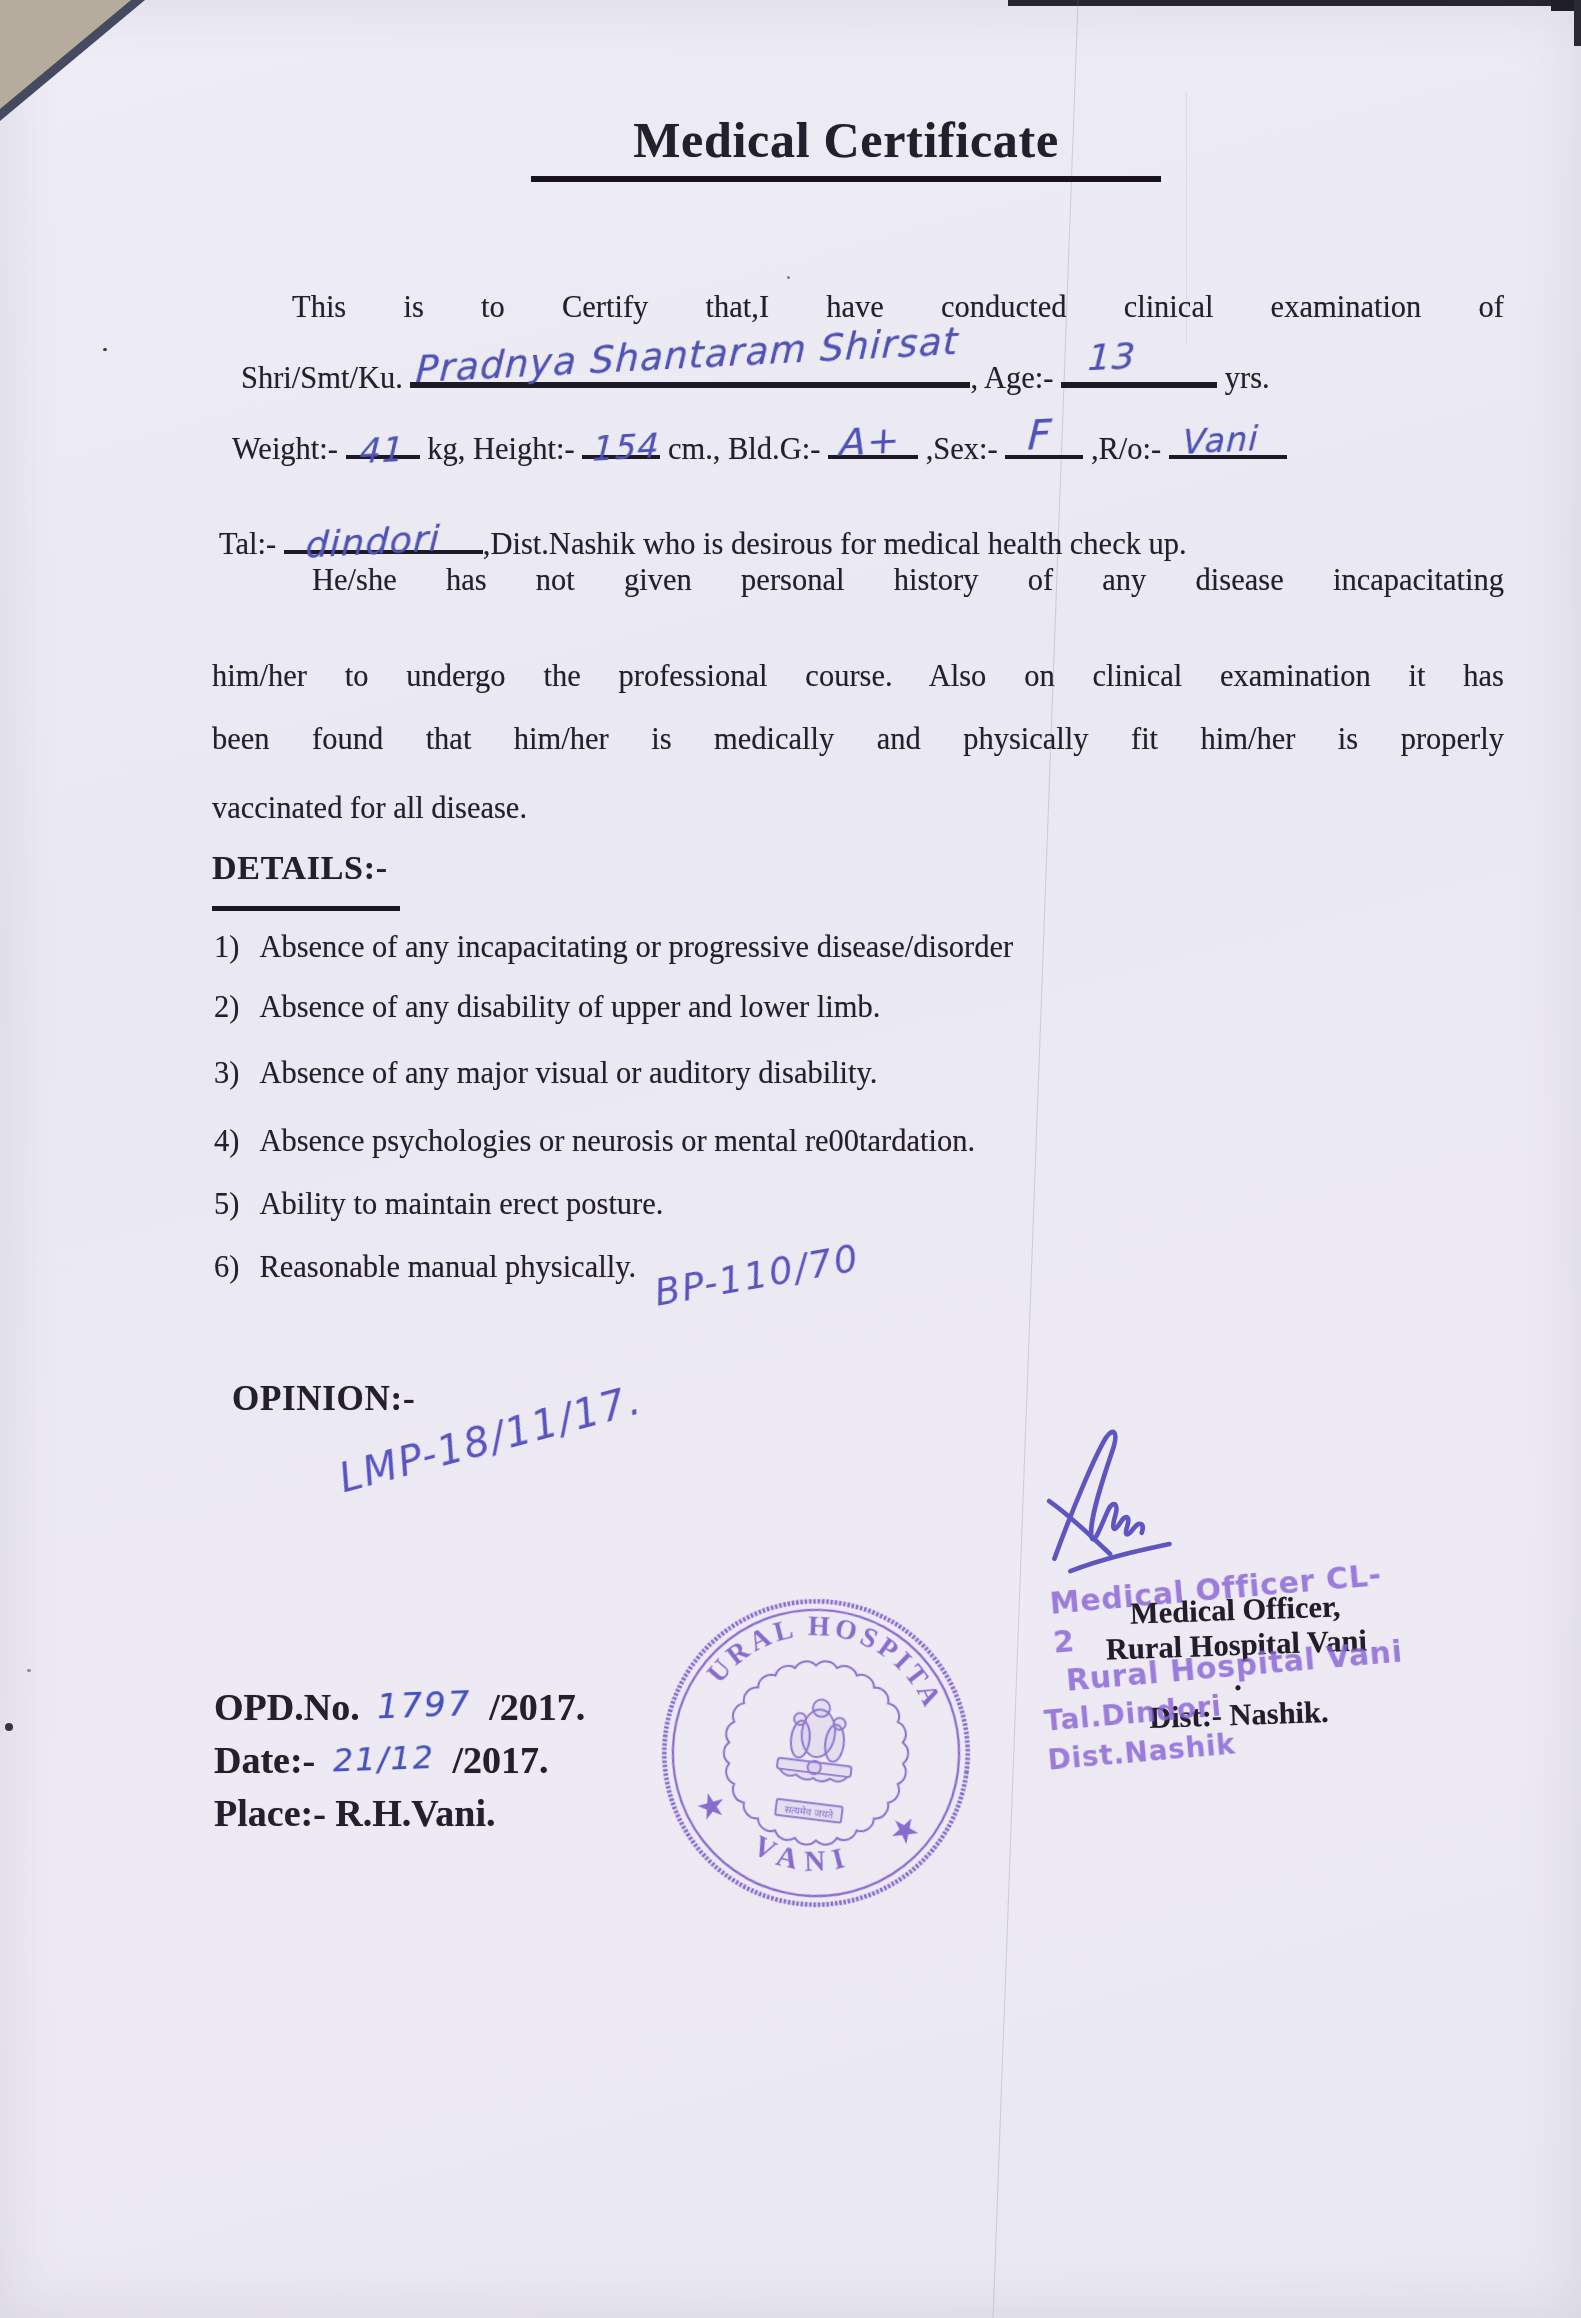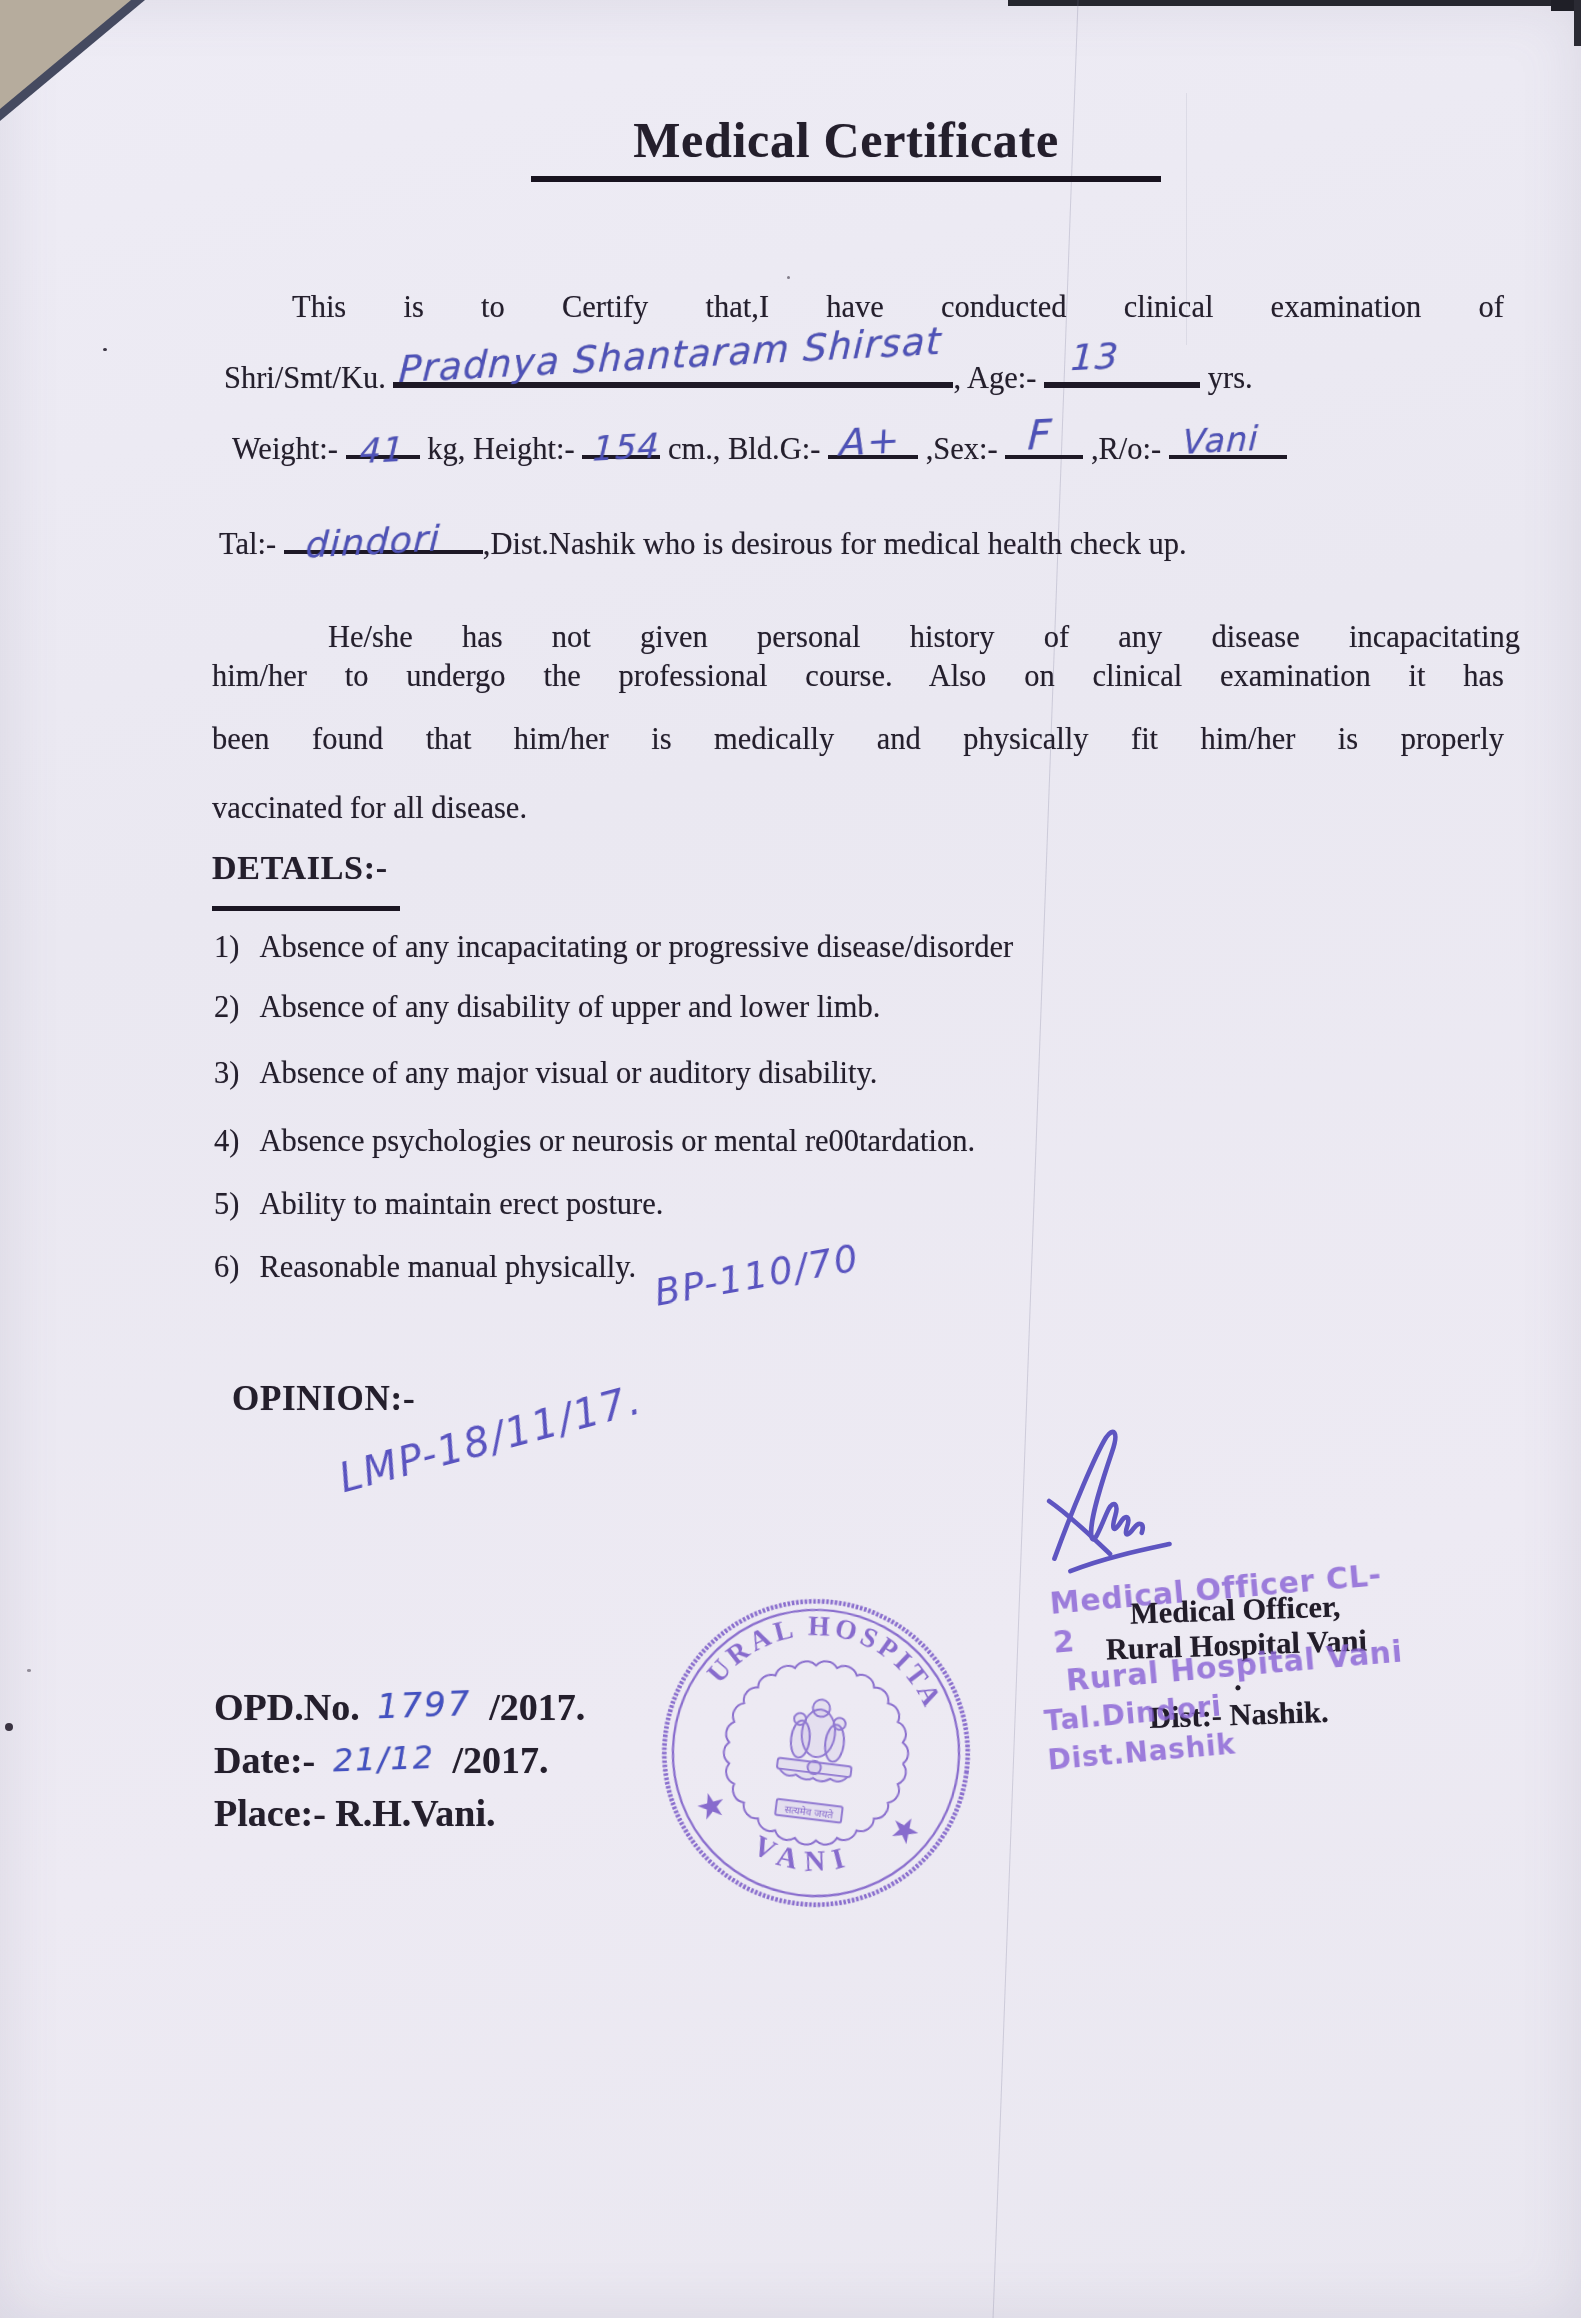--- a/index.html
+++ b/index.html
@@ -97,21 +97,21 @@
   <div class="crease short"></div>
   <div class="speck" style="left:103px;top:348px;width:4px;height:3.3px;"></div>
   <div class="speck" style="left:5.3px;top:1723px;width:8px;height:8px;"></div>
   <div class="speck" style="left:26.5px;top:1669px;width:4.6px;height:2.7px;opacity:.5;"></div>
   <div class="speck" style="left:787px;top:276px;width:3.3px;height:3.3px;opacity:.6;"></div>
 
   <div class="title ink">Medical Certificate</div>
 
   <div class="bodyline just ink" style="left:292px;top:290px;width:1212px;">This is to Certify that,I have conducted clinical examination of</div>
 
-  <div class="row ink" style="left:224px;top:361px;">
+  <div class="row ink" style="left:241px;top:361px;">
     <span>Shri/Smt/Ku.</span>
     <span class="blank thick" style="width:560px;">
       <i class="hw" style="left:6.6px;bottom:5.3px;font-size:37px;">Pradnya Shantaram Shirsat</i>
     </span><span>, Age:-</span>
     <span class="blank thick" style="width:156px;">
       <i class="hw" style="left:26.5px;bottom:5.3px;font-size:36px;">13</i>
     </span>
     <span>yrs.</span>
   </div>
 
@@ -138,21 +138,21 @@
     </span>
   </div>
 
   <div class="row ink" style="left:219px;top:527px;">
     <span>Tal:-</span>
     <span class="blank" style="width:199px;">
       <i class="hw" style="left:22.5px;bottom:-12px;font-size:36px;">dindori</i>
     </span><span>,Dist.Nashik who is desirous for medical health check up.</span>
   </div>
 
-  <div class="bodyline just ink" style="left:312px;top:620px;width:1192px;margin-left:16px;">He/she has not given personal history of any disease incapacitating</div>
+  <div class="bodyline just ink" style="left:312px;top:563px;width:1192px;">He/she has not given personal history of any disease incapacitating</div>
   <div class="bodyline just ink" style="left:212px;top:659px;width:1292px;">him/her to undergo the professional course. Also on clinical examination it has</div>
   <div class="bodyline just ink" style="left:212px;top:722px;width:1292px;">been found that him/her is medically and physically fit him/her is properly</div>
   <div class="bodyline ink" style="left:212px;top:791px;">vaccinated for all disease.</div>
 
   <div class="details-h ink">DETAILS:-</div>
 
   <div class="item ink" style="top:930px;">
     <span class="num">1)</span><span>Absence of any incapacitating or progressive disease/disorder</span>
   </div>
   <div class="item ink" style="top:990px;">

